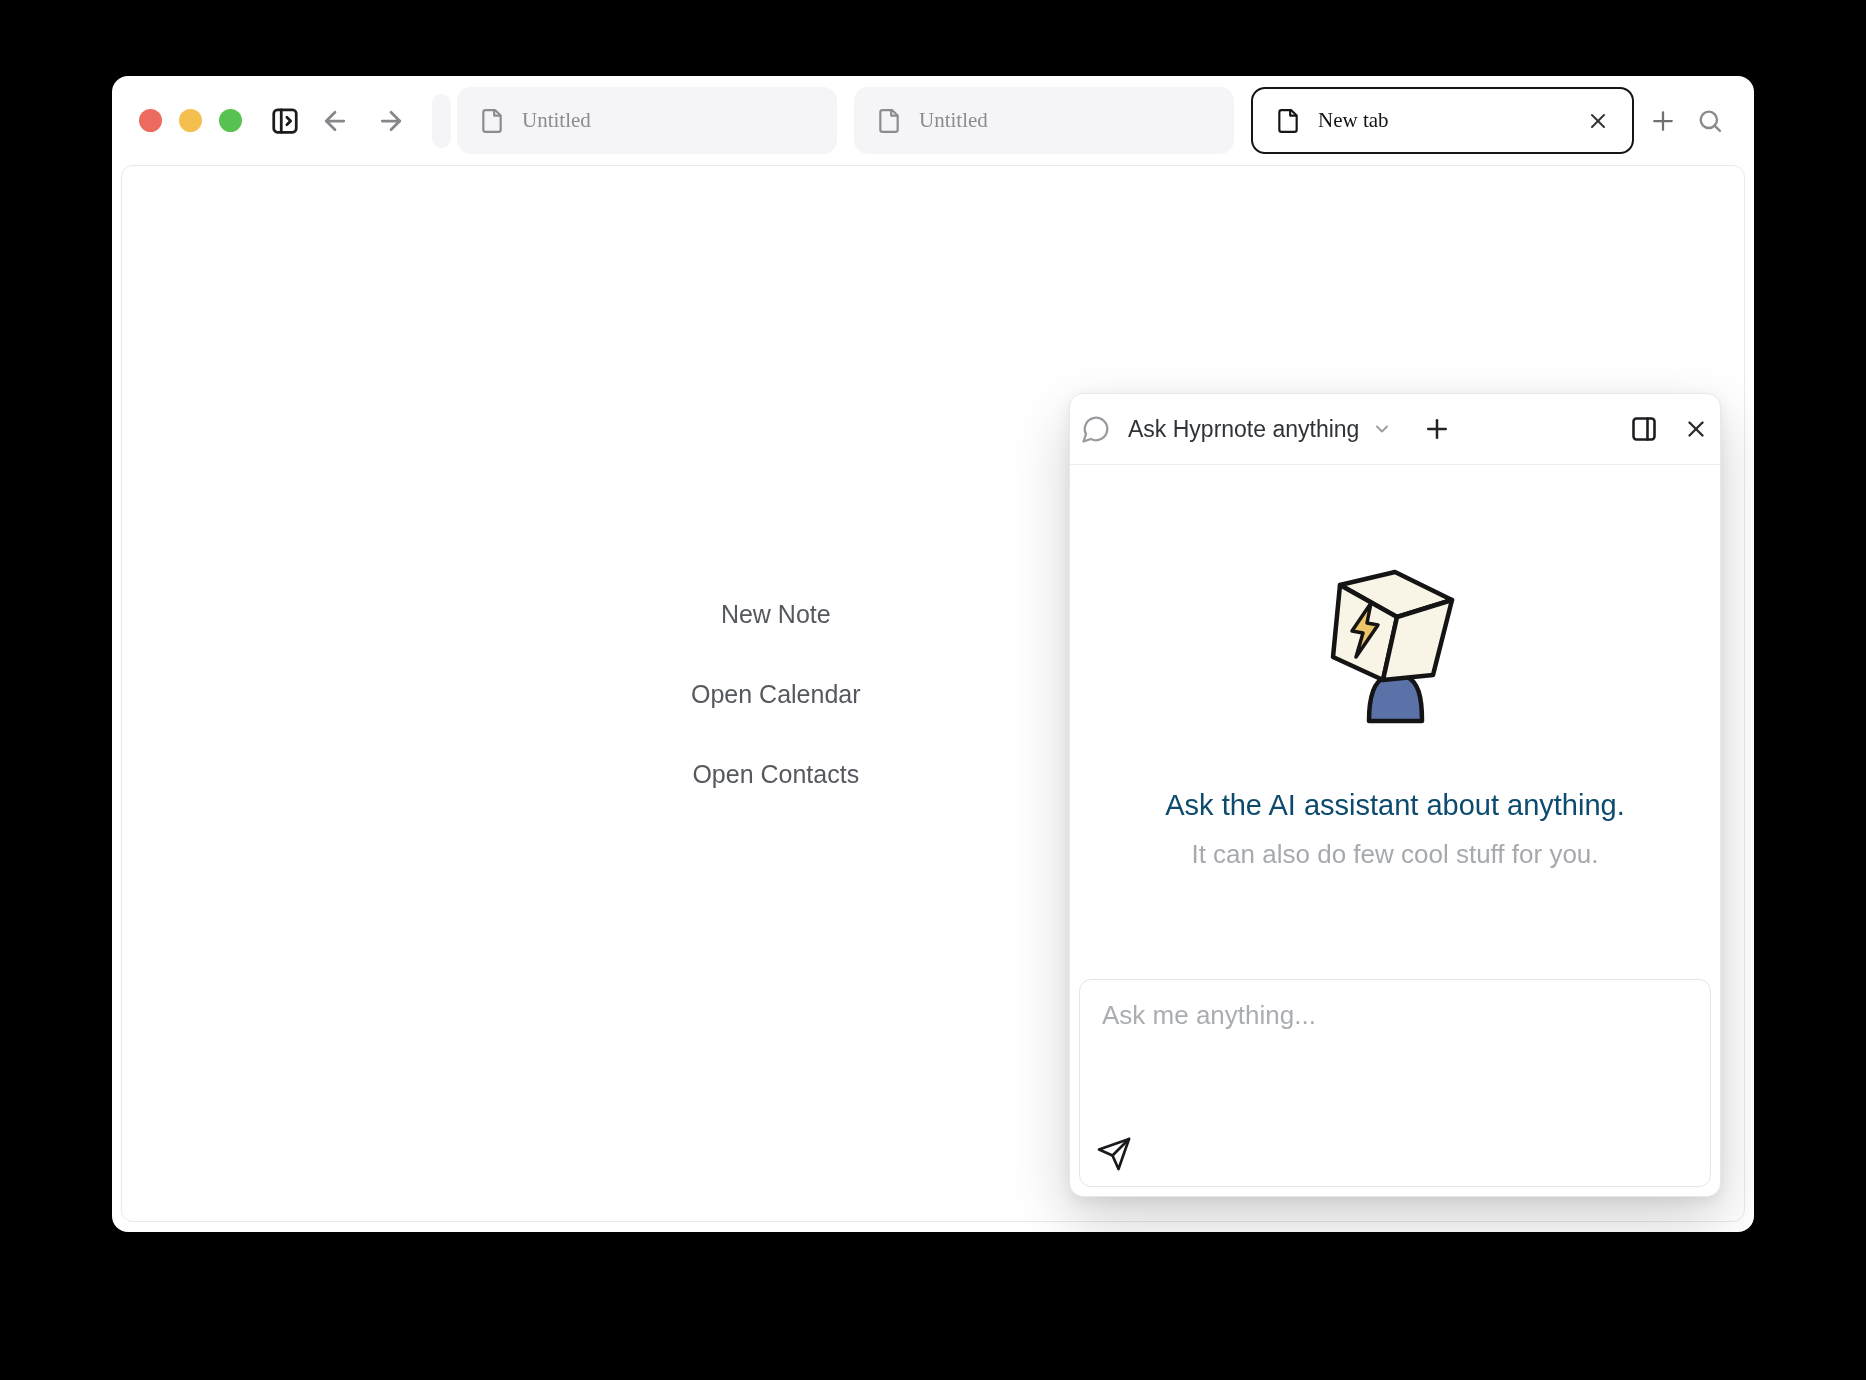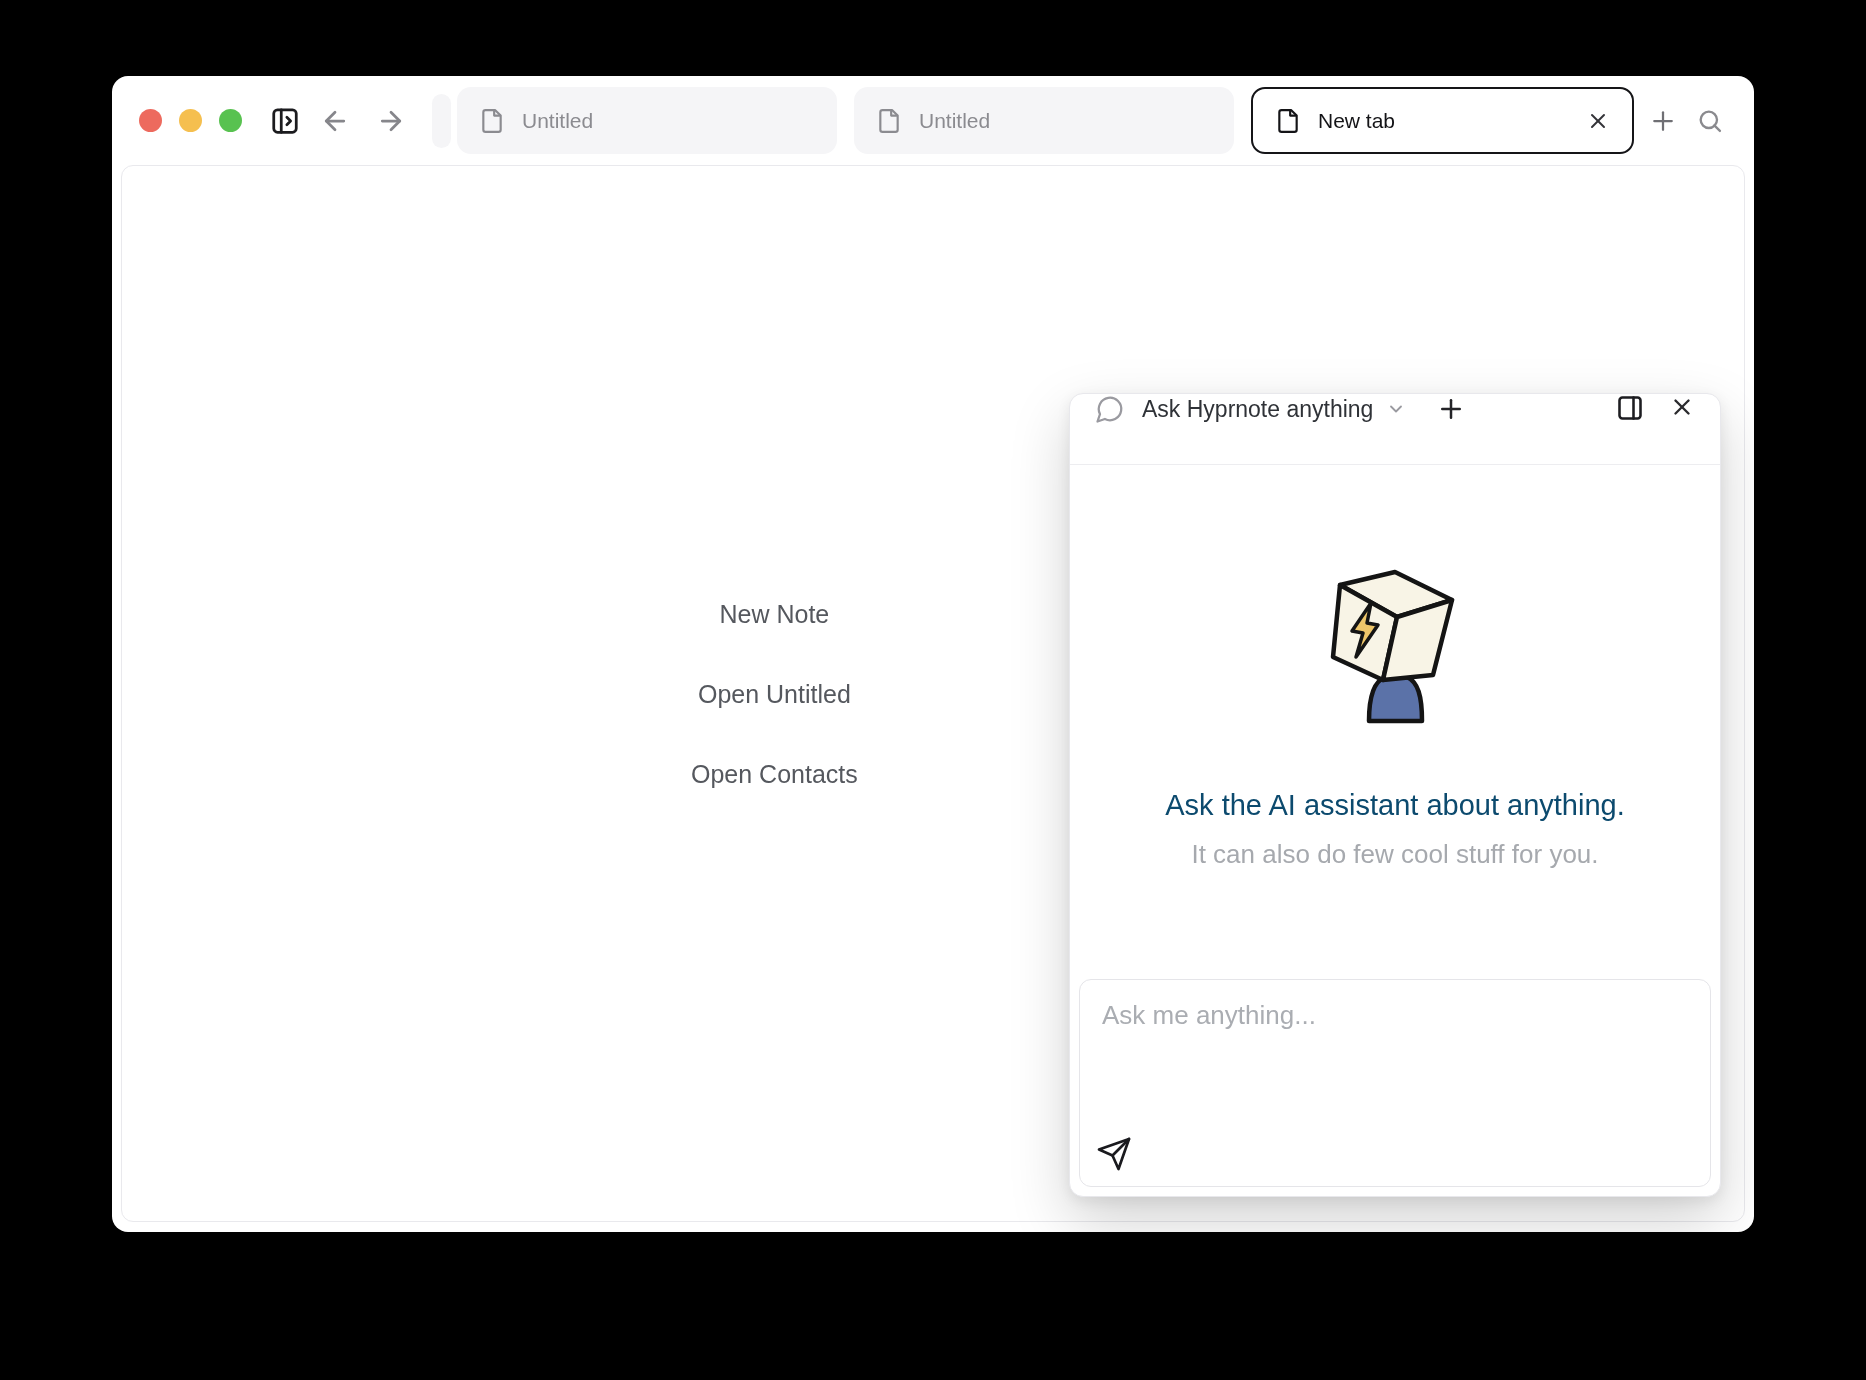--- a/index.html
+++ b/index.html
@@ -5,21 +5,21 @@
   * { margin:0; padding:0; box-sizing:border-box; }
   html,body { width:1866px; height:1380px; background:#000; overflow:hidden;
               font-family:"Liberation Sans", sans-serif; }
 
   
   .window { position:absolute; left:112px; top:76px; width:1642px; height:1156px;
             background:#fff; border-radius:16px; }
 
   
   .titlebar { position:absolute; top:0; left:0; right:0; height:89px;
-              display:flex; align-items:center; }
+              display:flex; align-items:center;font-family:Liberation Serif, serif; }
   .traffic { display:flex; gap:17px; margin-left:27px; }
   .light { width:23px; height:23px; border-radius:50%; cursor:pointer; }
   .light.red    { background:#ed6a5e; }
   .light.yellow { background:#f5bf4f; }
   .light.green  { background:#58c250; }
 
   .icon-btn { display:flex; align-items:center; justify-content:center;
               background:none; border:none; cursor:pointer; padding:0; }
   .sidebar-toggle { margin-left:28px; color:#1b1b1e; }
   .nav-back     { margin-left:20px; color:#86868b; }
@@ -50,21 +50,21 @@
                   background:none; border:none; text-align:center;
                   font-family:"Liberation Sans", sans-serif; }
 
   
   .assistant { position:absolute; left:947px; top:227px; width:652px; height:804px;
                background:#fff; border:1.5px solid #e8e8ec; border-radius:14px;
                box-shadow:0 24px 60px rgba(0,0,0,0.18), 0 4px 14px rgba(0,0,0,0.07);
                display:flex; flex-direction:column; overflow:hidden; }
 
   .assistant-header { height:71px; flex:0 0 71px; border-bottom:1.5px solid #ededf0;
-                      display:flex; align-items:flex-start; padding:0 25px; }
+                      display:flex; align-items:center; padding:0 11px; }
   .model-selector { display:flex; align-items:center; background:none; border:none;
                     cursor:pointer; padding:0; }
   .bubble-icon { color:#9a9aa0; display:flex; }
   .assistant-title { margin-left:17px; font-size:23px; font-weight:500; color:#2f3237;
                      font-family:"Liberation Sans", sans-serif; white-space:nowrap; }
   .chevron-icon { margin-left:13px; color:#9a9aa0; display:flex; }
   .new-chat { margin-left:30px; color:#232327; }
   .spacer { flex:1; }
   .panel-toggle { color:#1d1d21; }
   .assistant-close { margin-left:25px; color:#2a2a2e; }
@@ -182,21 +182,21 @@
             <path d="m20.5 20.5-4.8-4.8"></path>
         </svg>
       </span>
     </button>
   </div>
 
   <div class="content">
 
     <div class="quick-actions">
       <button class="quick-action">New Note</button>
-      <button class="quick-action">Open Untitled</button>
+      <button class="quick-action">Open Calendar</button>
       <button class="quick-action">Open Contacts</button>
     </div>
 
     <div class="assistant">
 
       <div class="assistant-header">
         <button class="model-selector">
           <span class="bubble-icon">
             <svg width="30" height="30" viewBox="0 0 24 24" fill="none" stroke="currentColor" stroke-width="1.8" stroke-linecap="round" stroke-linejoin="round">
               <path d="M7.9 20A9 9 0 1 0 4 16.1L2 22Z"></path>

